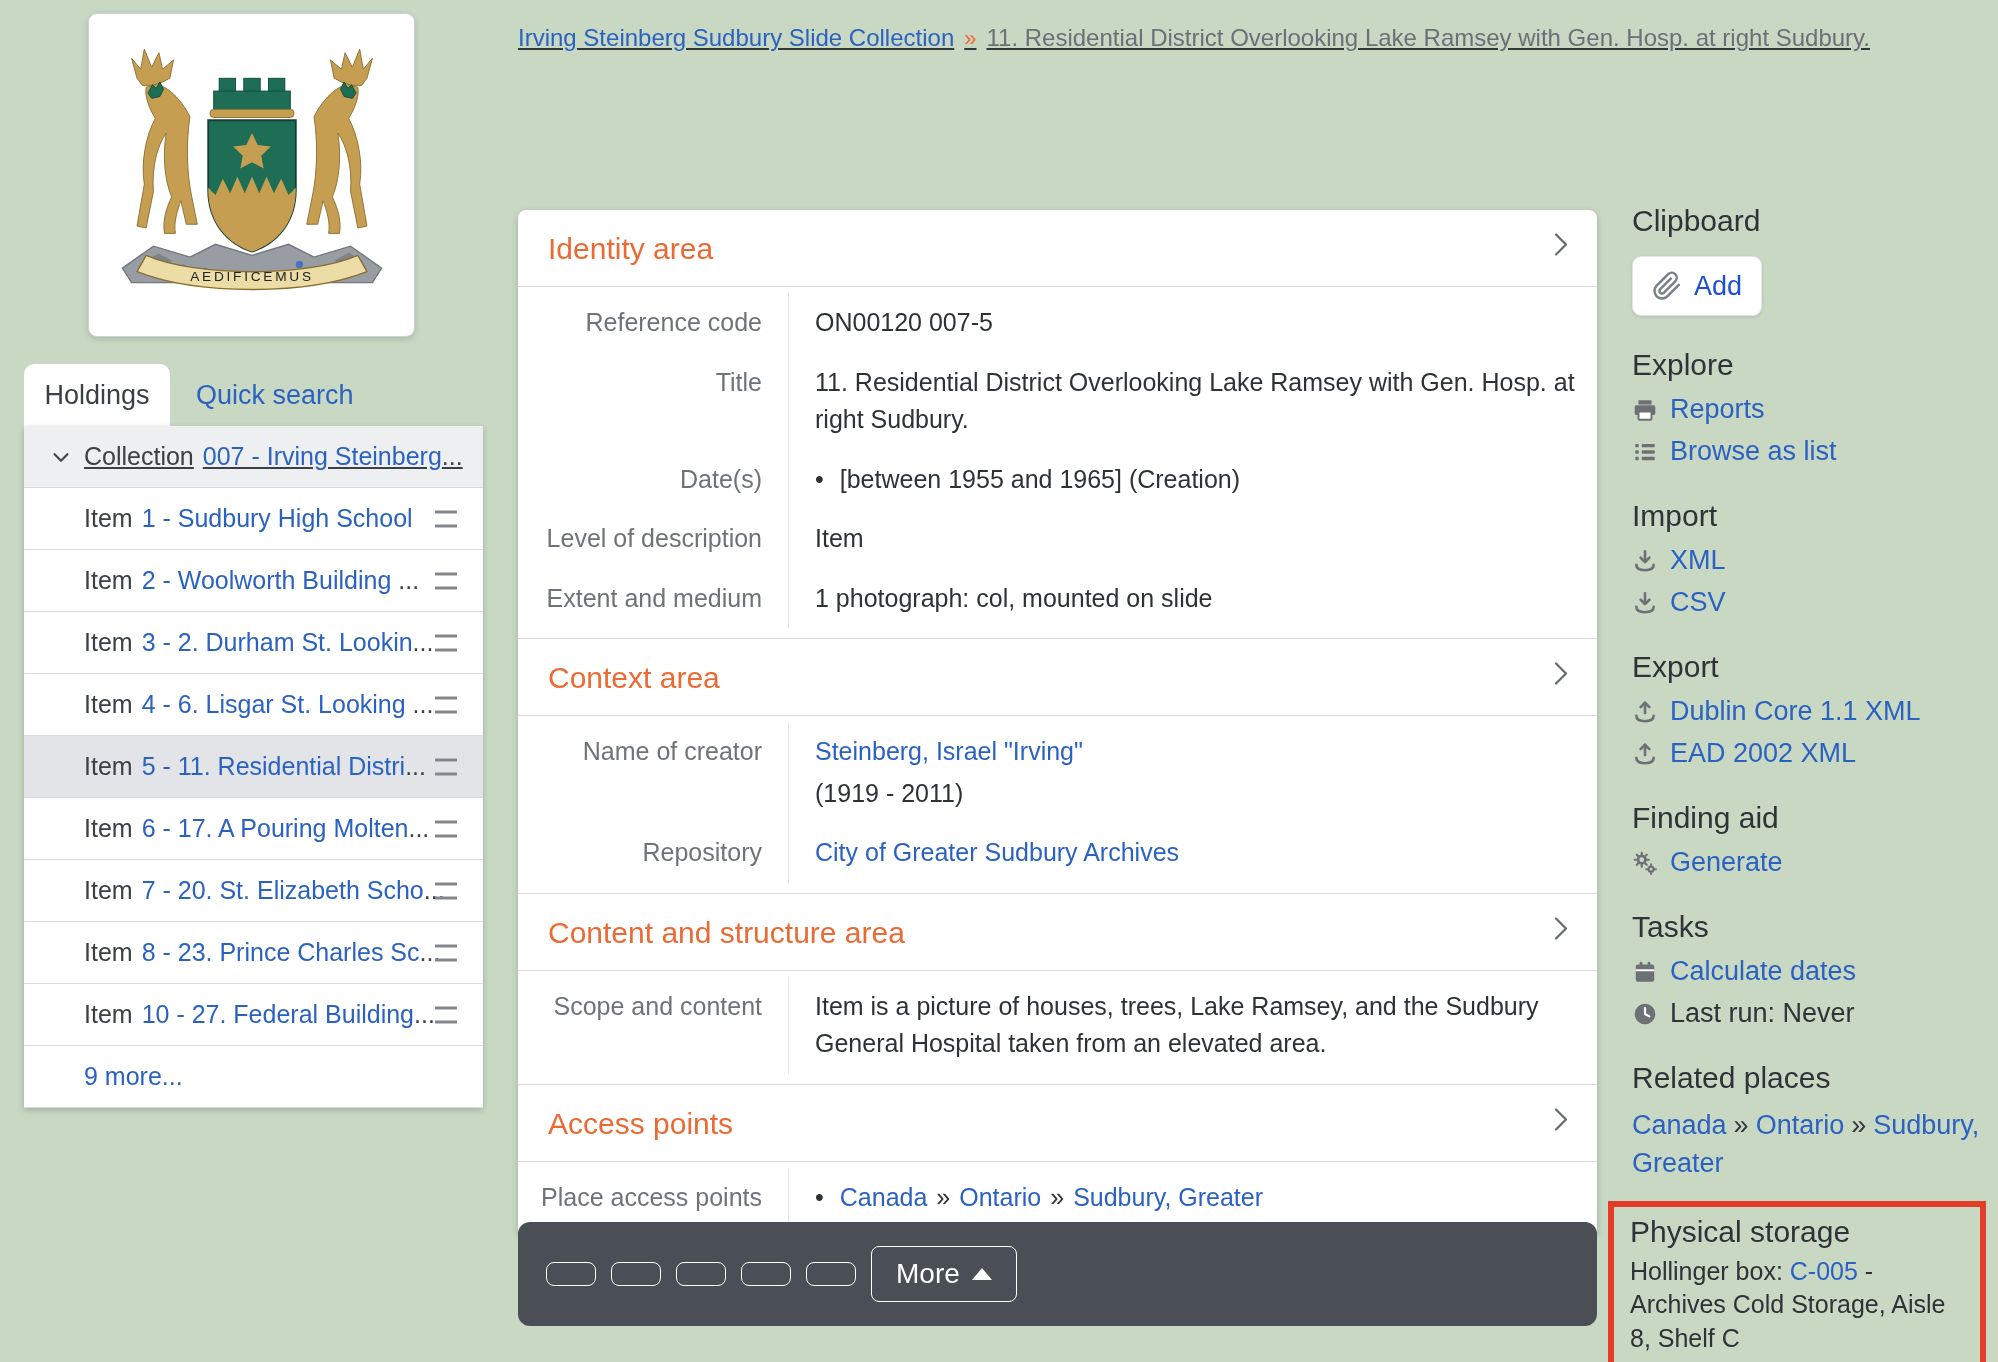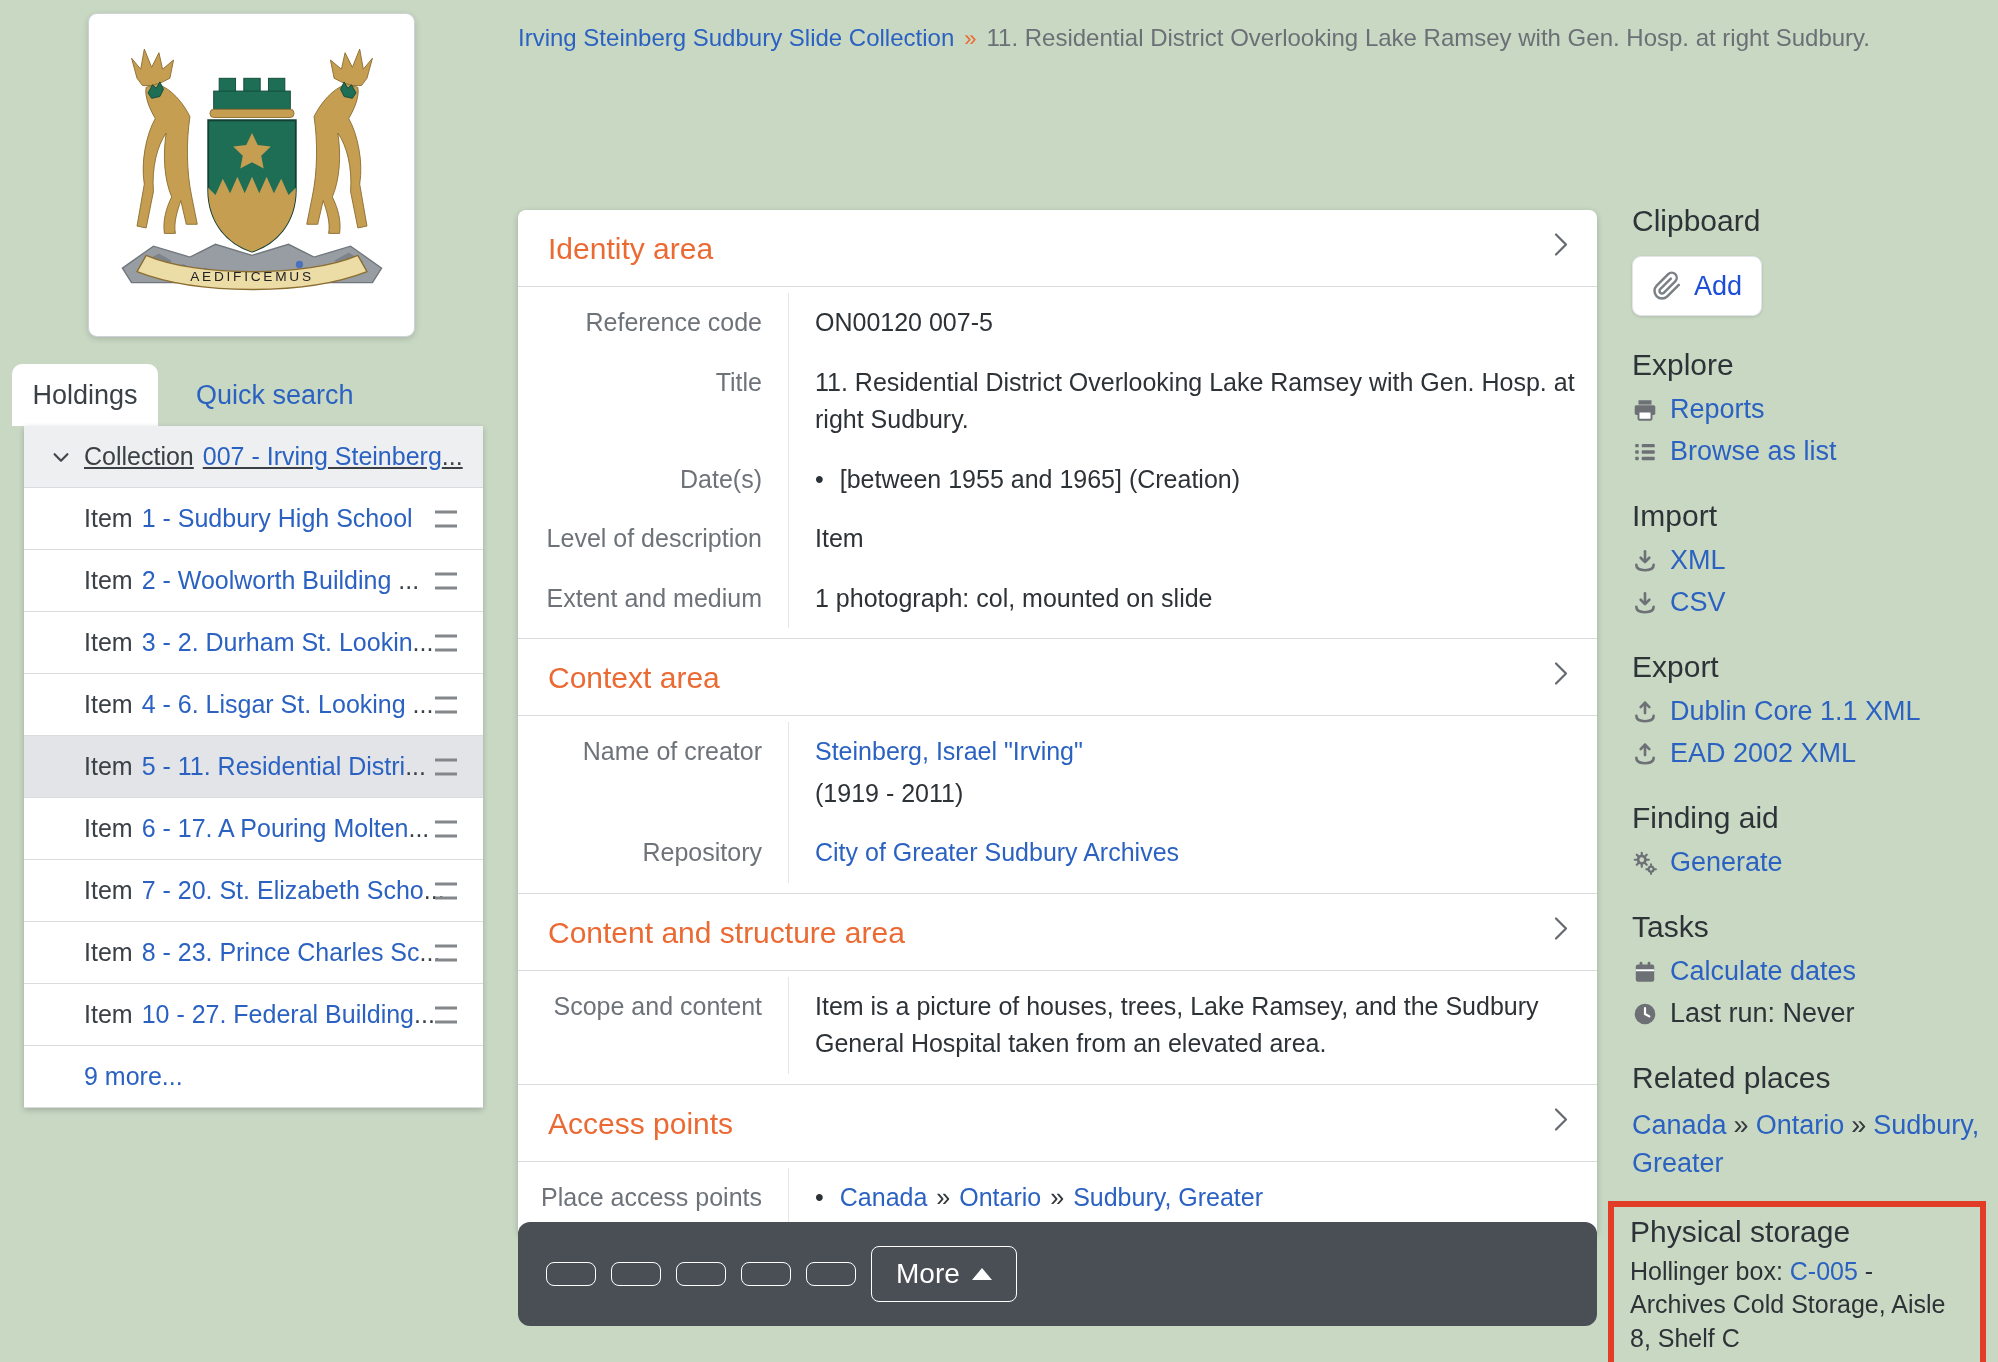--- a/index.html
+++ b/index.html
@@ -4,21 +4,21 @@
 <style>
   html,body{margin:0;padding:0;}
   .page{position:relative;width:1998px;height:1362px;background:#c8d8c3;overflow:hidden;
         font-family:"Liberation Sans","DejaVu Sans",sans-serif;color:#33383d;}
   a{text-decoration:none;color:#2b62c2;cursor:pointer;}
 
   
   .crest-box{position:absolute;left:88px;top:13px;width:325px;height:322px;background:#fff;
              border:1px solid #cdd3d7;border-radius:9px;box-shadow:0 2px 6px rgba(0,0,0,.15);
              display:flex;align-items:center;justify-content:center;}
-  .tab-holdings{position:absolute;left:12px;top:364px;width:146px;height:62px;background:#fff;
+  .tab-holdings{position:absolute;left:24px;top:364px;width:146px;height:62px;background:#fff;
                 border-radius:10px 10px 0 0;font-size:27px;color:#3a4045;
                 display:flex;align-items:center;justify-content:center;cursor:pointer;}
   .tab-quick{position:absolute;left:196px;top:364px;height:62px;display:flex;align-items:center;
              font-size:27px;}
   .list{position:absolute;left:24px;top:426px;width:459px;background:#fff;
         box-shadow:0 2px 6px rgba(0,0,0,.2);}
   .row{height:61px;display:flex;align-items:center;position:relative;
        border-bottom:1px solid #d9dcdf;font-size:25px;color:#3a4045;white-space:nowrap;}
   .row.collection{background:#edeff1;padding-left:26px;text-decoration:underline;}
   .row.item{padding-left:60px;}
@@ -26,21 +26,21 @@
   .row.active{background:#e2e4e8;}
   .chev{width:22px;height:22px;margin-right:12px;display:inline-flex;}
   .prefix{margin-right:9px;}
   .trail{white-space:pre;color:#3a4045;}
   .handle{position:absolute;right:26px;top:50%;width:22px;height:11px;transform:translateY(-50%);
           border-top:3px solid #83878b;border-bottom:3px solid #83878b;cursor:grab;}
 
   
   .main-head{position:absolute;left:518px;top:0;width:1330px;}
   .main-head h1{margin:8px 0 0;font-weight:400;font-size:43px;line-height:1.27;color:#31373c;}
-  .breadcrumb{margin-top:24px;font-size:24px;white-space:nowrap;width:1480px;}
+  .breadcrumb{margin-top:24px;font-size:24px;white-space:nowrap;width:1480px;text-decoration:underline;}
   .bsep{color:#eb6a33;padding:0 10px;font-size:22px;}
   .bcurrent{color:#6b7076;}
 
   .panel{position:absolute;left:518px;top:210px;width:1079px;background:#fff;border-radius:8px;
          box-shadow:0 2px 6px rgba(0,0,0,.2);overflow:hidden;}
   .section + .section{border-top:1px solid #d9dcdf;}
   .sec-head{position:relative;padding:22px 30px 20px;font-size:30px;color:#eb6a33;
             border-bottom:1px solid #d9dcdf;}
   .sec-chev{position:absolute;right:26px;top:50%;transform:translateY(-50%);cursor:pointer;}
   .sec-body{padding:6px 0 10px;}

